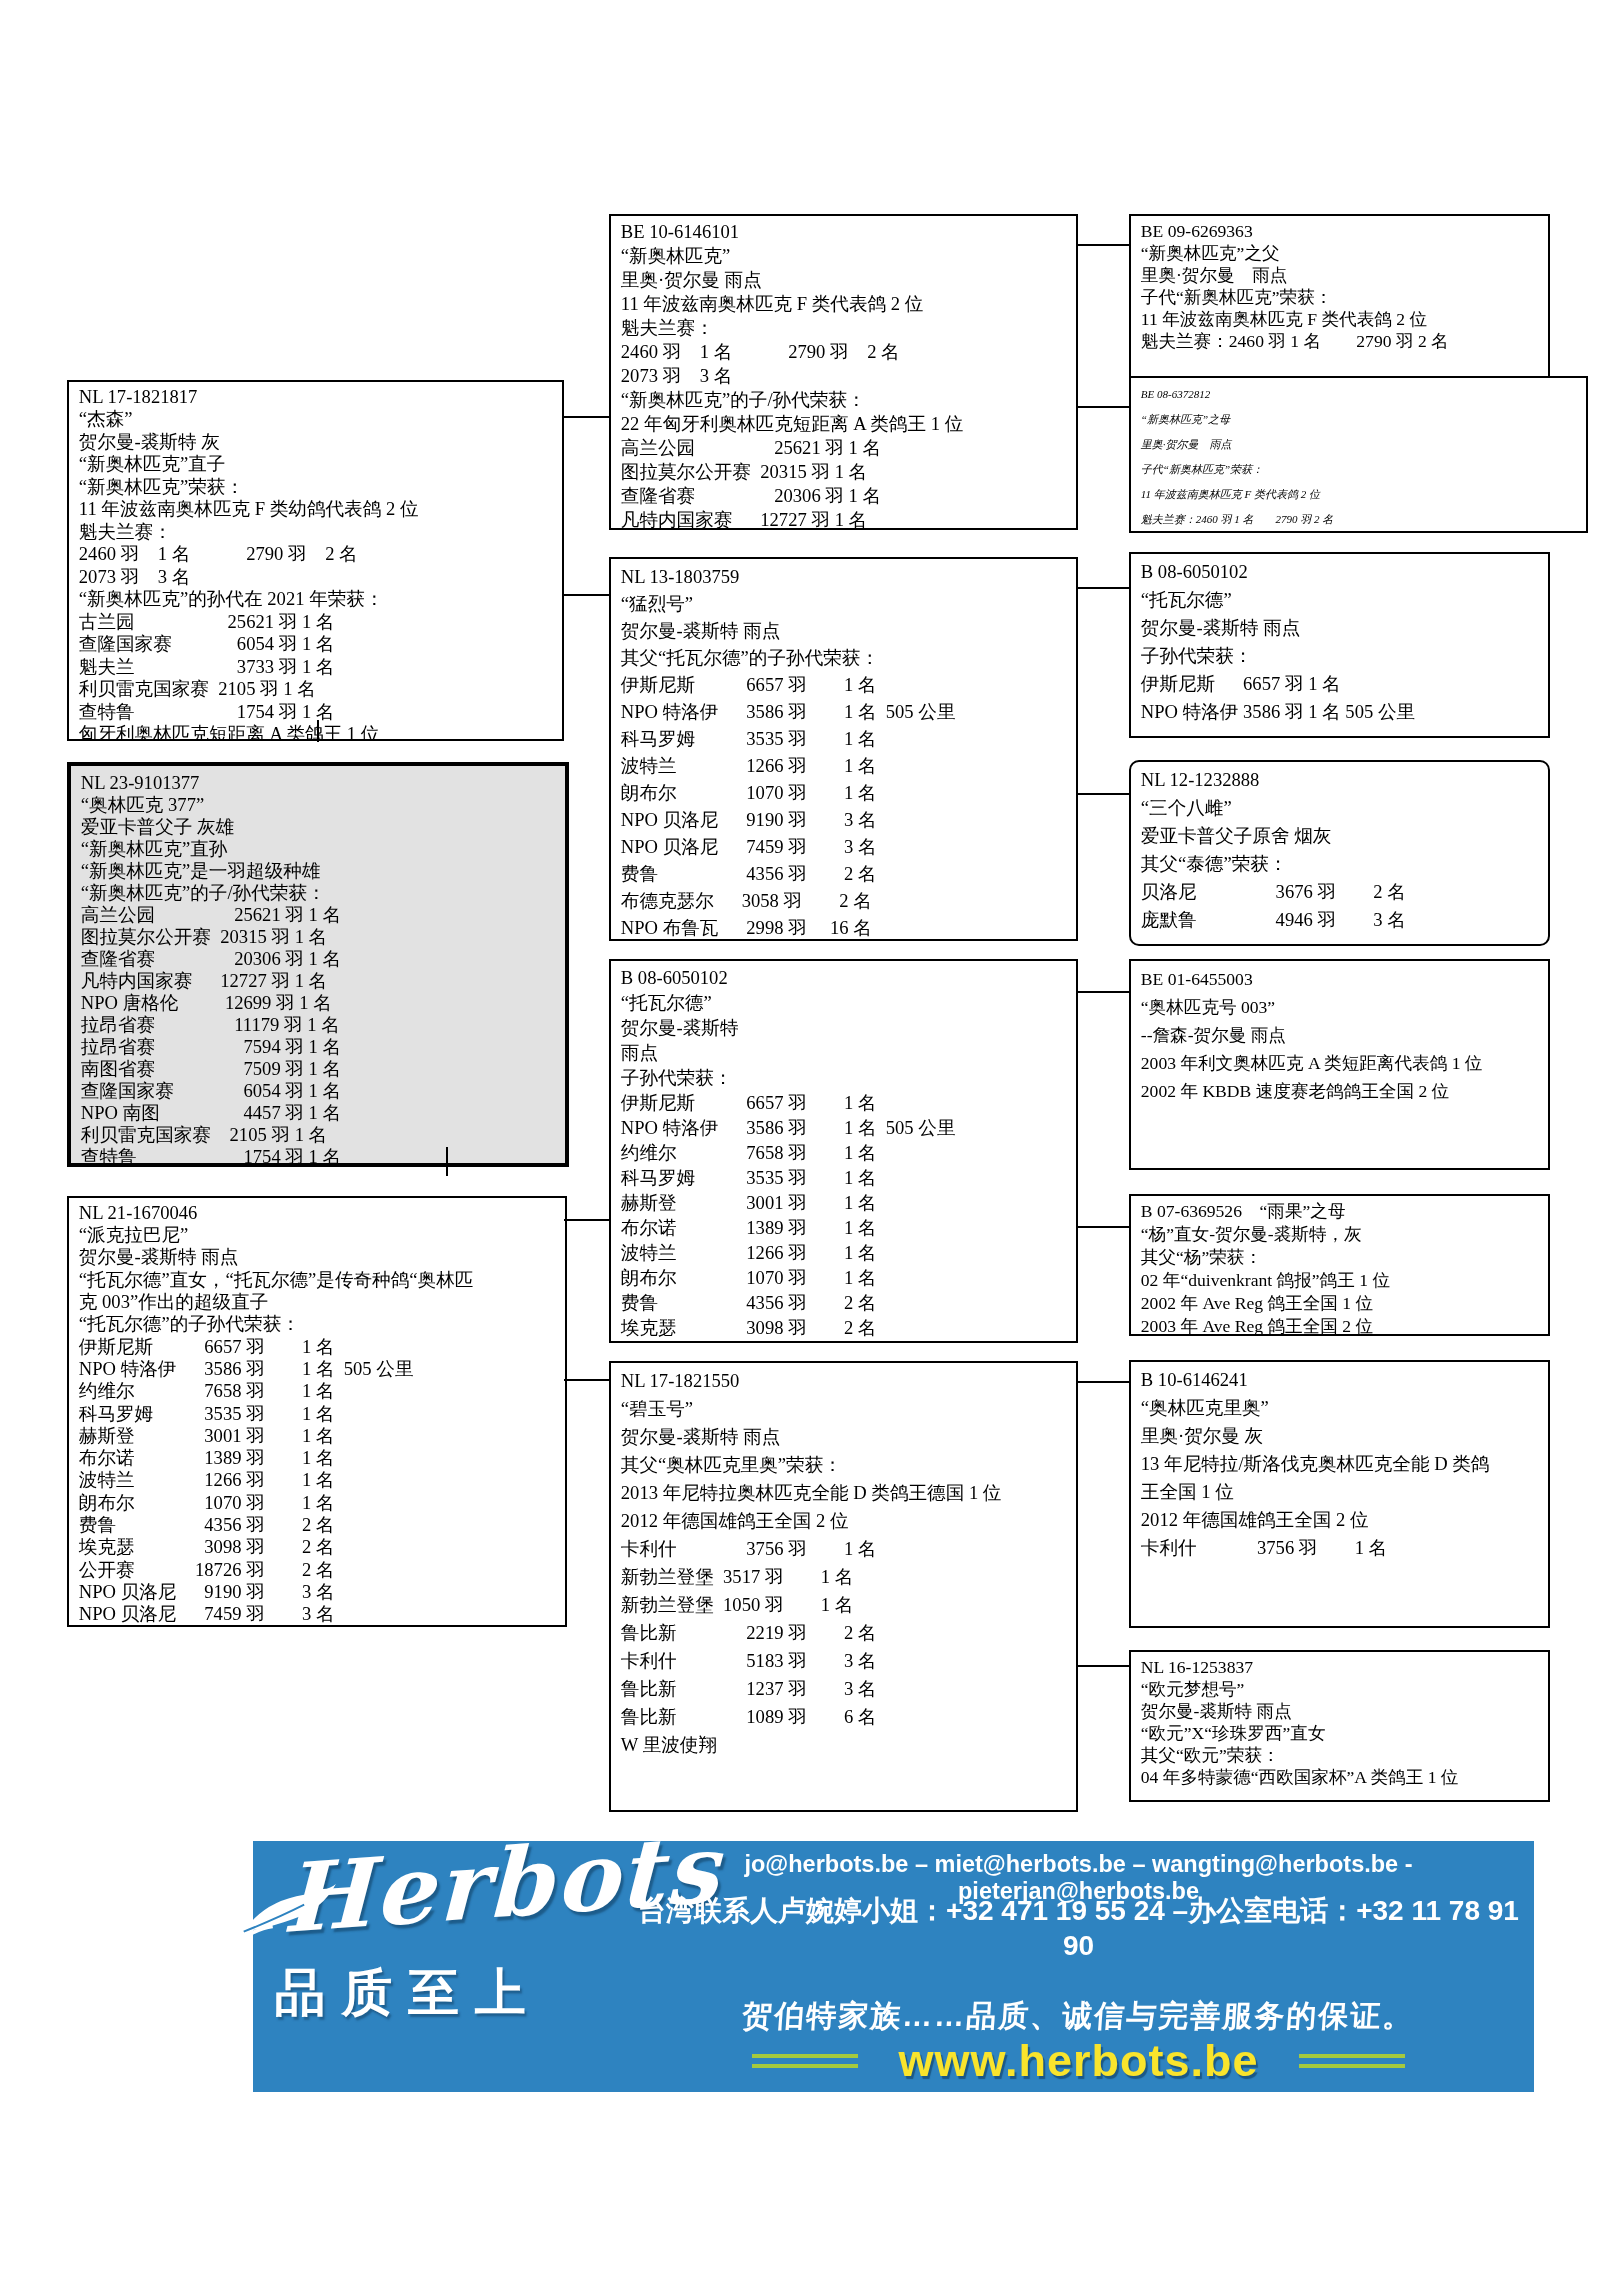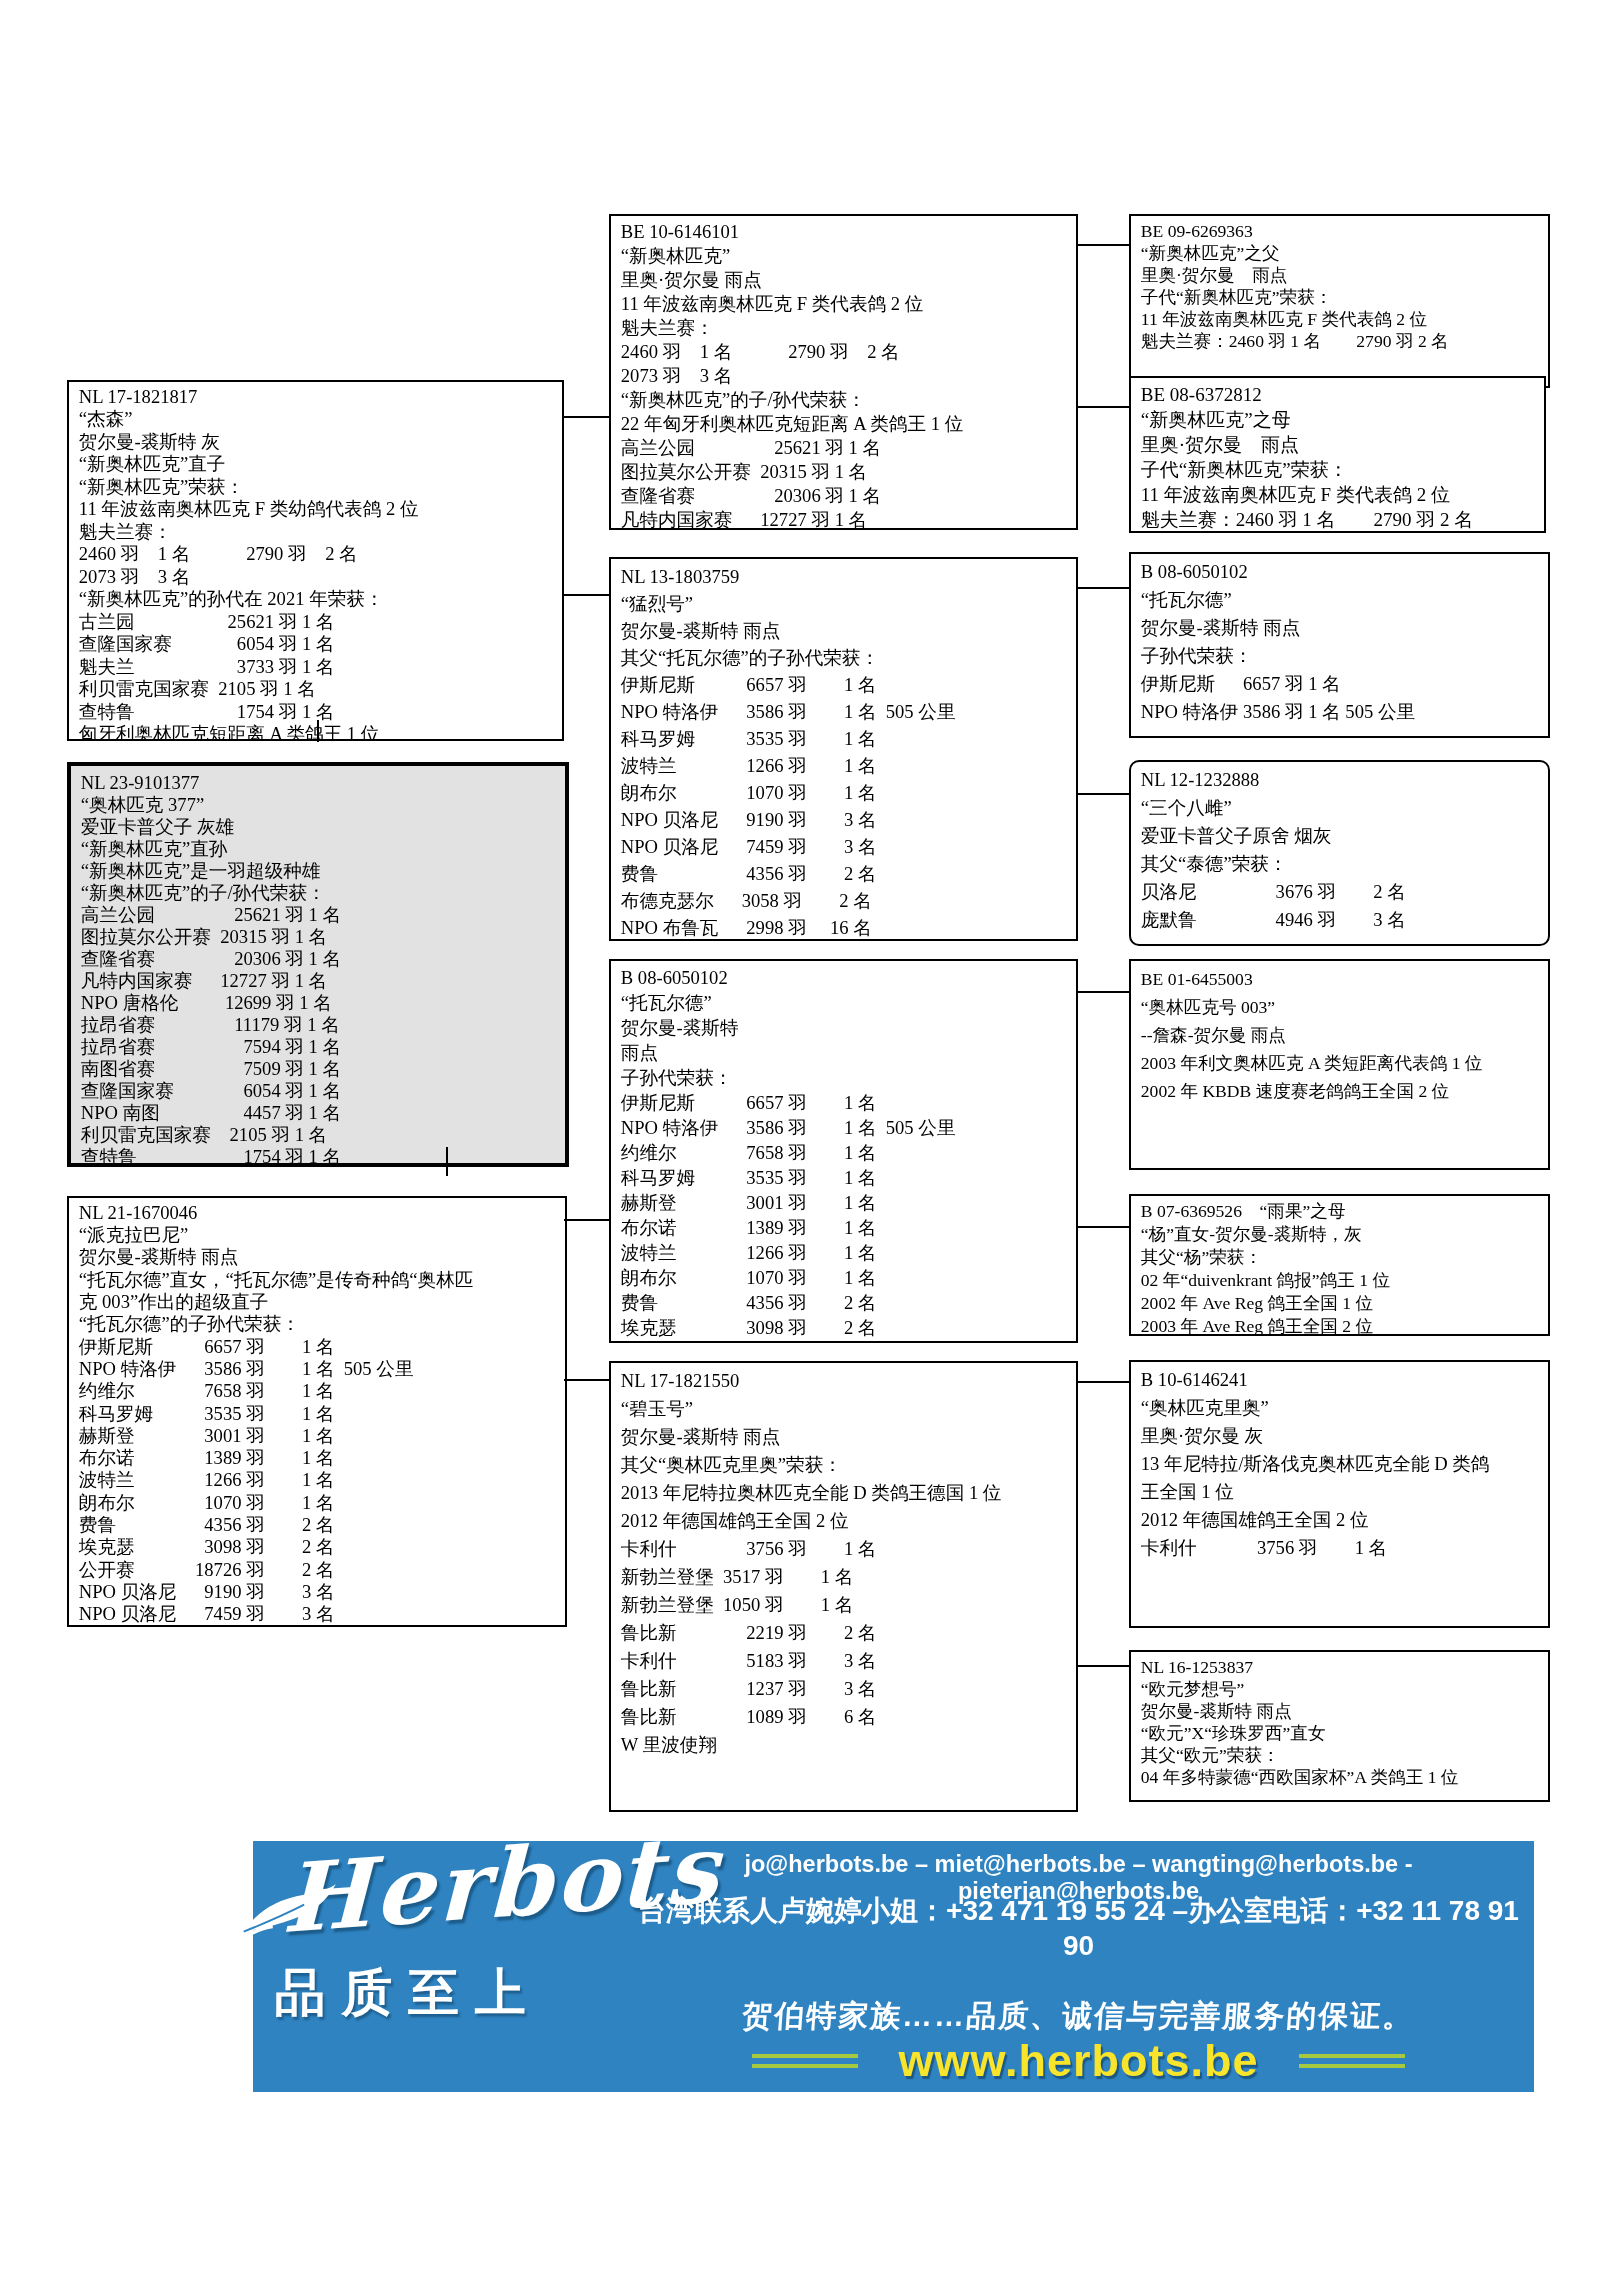--- a/index.html
+++ b/index.html
@@ -36,21 +36,21 @@
   <div class="box" style="left:67px;top:360px;width:497px;height:361px;line-height:22.5px;"><div class="ln">NL 17-1821817</div><div class="ln">“杰森”</div><div class="ln">贺尔曼-裘斯特 灰</div><div class="ln">“新奥林匹克”直子</div><div class="ln">“新奥林匹克”荣获：</div><div class="ln">11 年波兹南奥林匹克 F 类幼鸽代表鸽 2 位</div><div class="ln">魁夫兰赛：</div><div class="ln">2460 羽　1 名　　　2790 羽　2 名</div><div class="ln">2073 羽　3 名</div><div class="ln">“新奥林匹克”的孙代在 2021 年荣获：</div><div class="ln">古兰园　　　　　25621 羽 1 名</div><div class="ln">查隆国家赛　　　  6054 羽 1 名</div><div class="ln">魁夫兰　　　　　  3733 羽 1 名</div><div class="ln">利贝雷克国家赛  2105 羽 1 名</div><div class="ln">查特鲁　　　　　  1754 羽 1 名</div><div class="ln">匈牙利奥林匹克短距离 A 类鸽王 1 位</div></div>
   <div class="box hl" style="left:67px;top:742px;width:502px;height:405px;line-height:22px;padding-top:5.9px;"><div class="ln">NL 23-9101377</div><div class="ln">“奥林匹克 377”</div><div class="ln">爱亚卡普父子 灰雄</div><div class="ln">“新奥林匹克”直孙</div><div class="ln">“新奥林匹克”是一羽超级种雄</div><div class="ln">“新奥林匹克”的子/孙代荣获：</div><div class="ln">高兰公园　　　　 25621 羽 1 名</div><div class="ln">图拉莫尔公开赛  20315 羽 1 名</div><div class="ln">查隆省赛　　　　 20306 羽 1 名</div><div class="ln">凡特内国家赛　  12727 羽 1 名</div><div class="ln">NPO 唐格伦　　  12699 羽 1 名</div><div class="ln">拉昂省赛　　　　 11179 羽 1 名</div><div class="ln">拉昂省赛　　　　   7594 羽 1 名</div><div class="ln">南图省赛　　　　   7509 羽 1 名</div><div class="ln">查隆国家赛　　　   6054 羽 1 名</div><div class="ln">NPO 南图　　　　  4457 羽 1 名</div><div class="ln">利贝雷克国家赛    2105 羽 1 名</div><div class="ln">查特鲁　　　　　   1754 羽 1 名</div></div>
   <div class="box" style="left:67px;top:1176px;width:500px;height:431px;line-height:22.3px;"><div class="ln">NL 21-1670046</div><div class="ln">“派克拉巴尼”</div><div class="ln">贺尔曼-裘斯特 雨点</div><div class="ln">“托瓦尔德”直女，“托瓦尔德”是传奇种鸽“奥林匹</div><div class="ln">克 003”作出的超级直子</div><div class="ln">“托瓦尔德”的子孙代荣获：</div><div class="ln">伊斯尼斯　　   6657 羽　　1 名</div><div class="ln">NPO 特洛伊　  3586 羽　　1 名  505 公里</div><div class="ln">约维尔　　　   7658 羽　　1 名</div><div class="ln">科马罗姆　　   3535 羽　　1 名</div><div class="ln">赫斯登　　　   3001 羽　　1 名</div><div class="ln">布尔诺　　　   1389 羽　　1 名</div><div class="ln">波特兰　　　   1266 羽　　1 名</div><div class="ln">朗布尔　　　   1070 羽　　1 名</div><div class="ln">费鲁　　　　   4356 羽　　2 名</div><div class="ln">埃克瑟　　　   3098 羽　　2 名</div><div class="ln">公开赛　　　 18726 羽　　2 名</div><div class="ln">NPO 贝洛尼　  9190 羽　　3 名</div><div class="ln">NPO 贝洛尼　  7459 羽　　3 名</div></div>
 
   <div class="box" style="left:609px;top:194px;width:469px;height:316px;line-height:24px;"><div class="ln">BE 10-6146101</div><div class="ln">“新奥林匹克”</div><div class="ln">里奥·贺尔曼 雨点</div><div class="ln">11 年波兹南奥林匹克 F 类代表鸽 2 位</div><div class="ln">魁夫兰赛：</div><div class="ln">2460 羽　1 名　　　2790 羽　2 名</div><div class="ln">2073 羽　3 名</div><div class="ln">“新奥林匹克”的子/孙代荣获：</div><div class="ln">22 年匈牙利奥林匹克短距离 A 类鸽王 1 位</div><div class="ln">高兰公园　　　　 25621 羽 1 名</div><div class="ln">图拉莫尔公开赛  20315 羽 1 名</div><div class="ln">查隆省赛　　　　 20306 羽 1 名</div><div class="ln">凡特内国家赛　  12727 羽 1 名</div></div>
   <div class="box" style="left:609px;top:537px;width:469px;height:384px;line-height:27px;"><div class="ln">NL 13-1803759</div><div class="ln">“猛烈号”</div><div class="ln">贺尔曼-裘斯特 雨点</div><div class="ln">其父“托瓦尔德”的子孙代荣获：</div><div class="ln">伊斯尼斯　　   6657 羽　　1 名</div><div class="ln">NPO 特洛伊　  3586 羽　　1 名  505 公里</div><div class="ln">科马罗姆　　   3535 羽　　1 名</div><div class="ln">波特兰　　　   1266 羽　　1 名</div><div class="ln">朗布尔　　　   1070 羽　　1 名</div><div class="ln">NPO 贝洛尼　  9190 羽　　3 名</div><div class="ln">NPO 贝洛尼　  7459 羽　　3 名</div><div class="ln">费鲁　　　　   4356 羽　　2 名</div><div class="ln">布德克瑟尔　  3058 羽　　2 名</div><div class="ln">NPO 布鲁瓦　  2998 羽　 16 名</div></div>
   <div class="box" style="left:609px;top:939px;width:469px;height:384px;line-height:25px;"><div class="ln">B 08-6050102</div><div class="ln">“托瓦尔德”</div><div class="ln">贺尔曼-裘斯特</div><div class="ln">雨点</div><div class="ln">子孙代荣获：</div><div class="ln">伊斯尼斯　　   6657 羽　　1 名</div><div class="ln">NPO 特洛伊　  3586 羽　　1 名  505 公里</div><div class="ln">约维尔　　　   7658 羽　　1 名</div><div class="ln">科马罗姆　　   3535 羽　　1 名</div><div class="ln">赫斯登　　　   3001 羽　　1 名</div><div class="ln">布尔诺　　　   1389 羽　　1 名</div><div class="ln">波特兰　　　   1266 羽　　1 名</div><div class="ln">朗布尔　　　   1070 羽　　1 名</div><div class="ln">费鲁　　　　   4356 羽　　2 名</div><div class="ln">埃克瑟　　　   3098 羽　　2 名</div></div>
   <div class="box" style="left:609px;top:1341px;width:469px;height:451px;line-height:28px;"><div class="ln">NL 17-1821550</div><div class="ln">“碧玉号”</div><div class="ln">贺尔曼-裘斯特 雨点</div><div class="ln">其父“奥林匹克里奥”荣获：</div><div class="ln">2013 年尼特拉奥林匹克全能 D 类鸽王德国 1 位</div><div class="ln">2012 年德国雄鸽王全国 2 位</div><div class="ln">卡利什　　　   3756 羽　　1 名</div><div class="ln">新勃兰登堡  3517 羽　　1 名</div><div class="ln">新勃兰登堡  1050 羽　　1 名</div><div class="ln">鲁比新　　　   2219 羽　　2 名</div><div class="ln">卡利什　　　   5183 羽　　3 名</div><div class="ln">鲁比新　　　   1237 羽　　3 名</div><div class="ln">鲁比新　　　   1089 羽　　6 名</div><div class="ln">W 里波使翔</div></div>
 
   <div class="box" style="left:1129px;top:194px;width:421px;height:174px;line-height:22px;font-size:17.6px;"><div class="ln">BE 09-6269363</div><div class="ln">“新奥林匹克”之父</div><div class="ln">里奥·贺尔曼　雨点</div><div class="ln">子代“新奥林匹克”荣获：</div><div class="ln">11 年波兹南奥林匹克 F 类代表鸽 2 位</div><div class="ln">魁夫兰赛：2460 羽 1 名　　2790 羽 2 名</div></div>
-  <div class="box" style="left:1129px;top:356px;width:417px;height:157px;line-height:25px;font-size:19px;"><div class="ln">BE 08-6372812</div><div class="ln">“新奥林匹克”之母</div><div class="ln">里奥·贺尔曼　雨点</div><div class="ln">子代“新奥林匹克”荣获：</div><div class="ln">11 年波兹南奥林匹克 F 类代表鸽 2 位</div><div class="ln">魁夫兰赛：2460 羽 1 名　　2790 羽 2 名</div></div>
+  <div class="box" style="left:1129px;top:356px;width:459px;height:157px;line-height:25px;font-size:11px;font-style:italic;"><div class="ln">BE 08-6372812</div><div class="ln">“新奥林匹克”之母</div><div class="ln">里奥·贺尔曼　雨点</div><div class="ln">子代“新奥林匹克”荣获：</div><div class="ln">11 年波兹南奥林匹克 F 类代表鸽 2 位</div><div class="ln">魁夫兰赛：2460 羽 1 名　　2790 羽 2 名</div></div>
   <div class="box" style="left:1129px;top:532px;width:421px;height:186px;line-height:28px;"><div class="ln">B 08-6050102</div><div class="ln">“托瓦尔德”</div><div class="ln">贺尔曼-裘斯特 雨点</div><div class="ln">子孙代荣获：</div><div class="ln">伊斯尼斯　  6657 羽 1 名</div><div class="ln">NPO 特洛伊 3586 羽 1 名 505 公里</div></div>
   <div class="box" style="left:1129px;top:740px;width:421px;height:186px;line-height:28px;border-radius:10px;"><div class="ln">NL 12-1232888</div><div class="ln">“三个八雌”</div><div class="ln">爱亚卡普父子原舍 烟灰</div><div class="ln">其父“泰德”荣获：</div><div class="ln">贝洛尼　　　　 3676 羽　　2 名</div><div class="ln">庞默鲁　　　　 4946 羽　　3 名</div></div>
   <div class="box" style="left:1129px;top:939px;width:421px;height:211px;line-height:28px;font-size:17.6px;"><div class="ln">BE 01-6455003</div><div class="ln">“奥林匹克号 003”</div><div class="ln">--詹森-贺尔曼 雨点</div><div class="ln">2003 年利文奥林匹克 A 类短距离代表鸽 1 位</div><div class="ln">2002 年 KBDB 速度赛老鸽鸽王全国 2 位</div></div>
   <div class="box" style="left:1129px;top:1174px;width:421px;height:142px;line-height:23px;font-size:17.6px;"><div class="ln">B 07-6369526　“雨果”之母</div><div class="ln">“杨”直女-贺尔曼-裘斯特，灰</div><div class="ln">其父“杨”荣获：</div><div class="ln">02 年“duivenkrant 鸽报”鸽王 1 位</div><div class="ln">2002 年 Ave Reg 鸽王全国 1 位</div><div class="ln">2003 年 Ave Reg 鸽王全国 2 位</div></div>
   <div class="box" style="left:1129px;top:1340px;width:421px;height:268px;line-height:28px;"><div class="ln">B 10-6146241</div><div class="ln">“奥林匹克里奥”</div><div class="ln">里奥·贺尔曼 灰</div><div class="ln">13 年尼特拉/斯洛伐克奥林匹克全能 D 类鸽</div><div class="ln">王全国 1 位</div><div class="ln">2012 年德国雄鸽王全国 2 位</div><div class="ln">卡利什　　　 3756 羽　　1 名</div></div>
   <div class="box" style="left:1129px;top:1630px;width:421px;height:152px;line-height:22px;font-size:17.6px;"><div class="ln">NL 16-1253837</div><div class="ln">“欧元梦想号”</div><div class="ln">贺尔曼-裘斯特 雨点</div><div class="ln">“欧元”X“珍珠罗西”直女</div><div class="ln">其父“欧元”荣获：</div><div class="ln">04 年多特蒙德“西欧国家杯”A 类鸽王 1 位</div></div>
 
   <div class="conn" style="left:317px;top:720px;width:2px;height:21.6px;"></div>
   <div class="conn" style="left:446px;top:1147px;width:2px;height:29px;"></div>
   <div class="conn" style="left:564px;top:416px;width:45px;height:2px;"></div>

